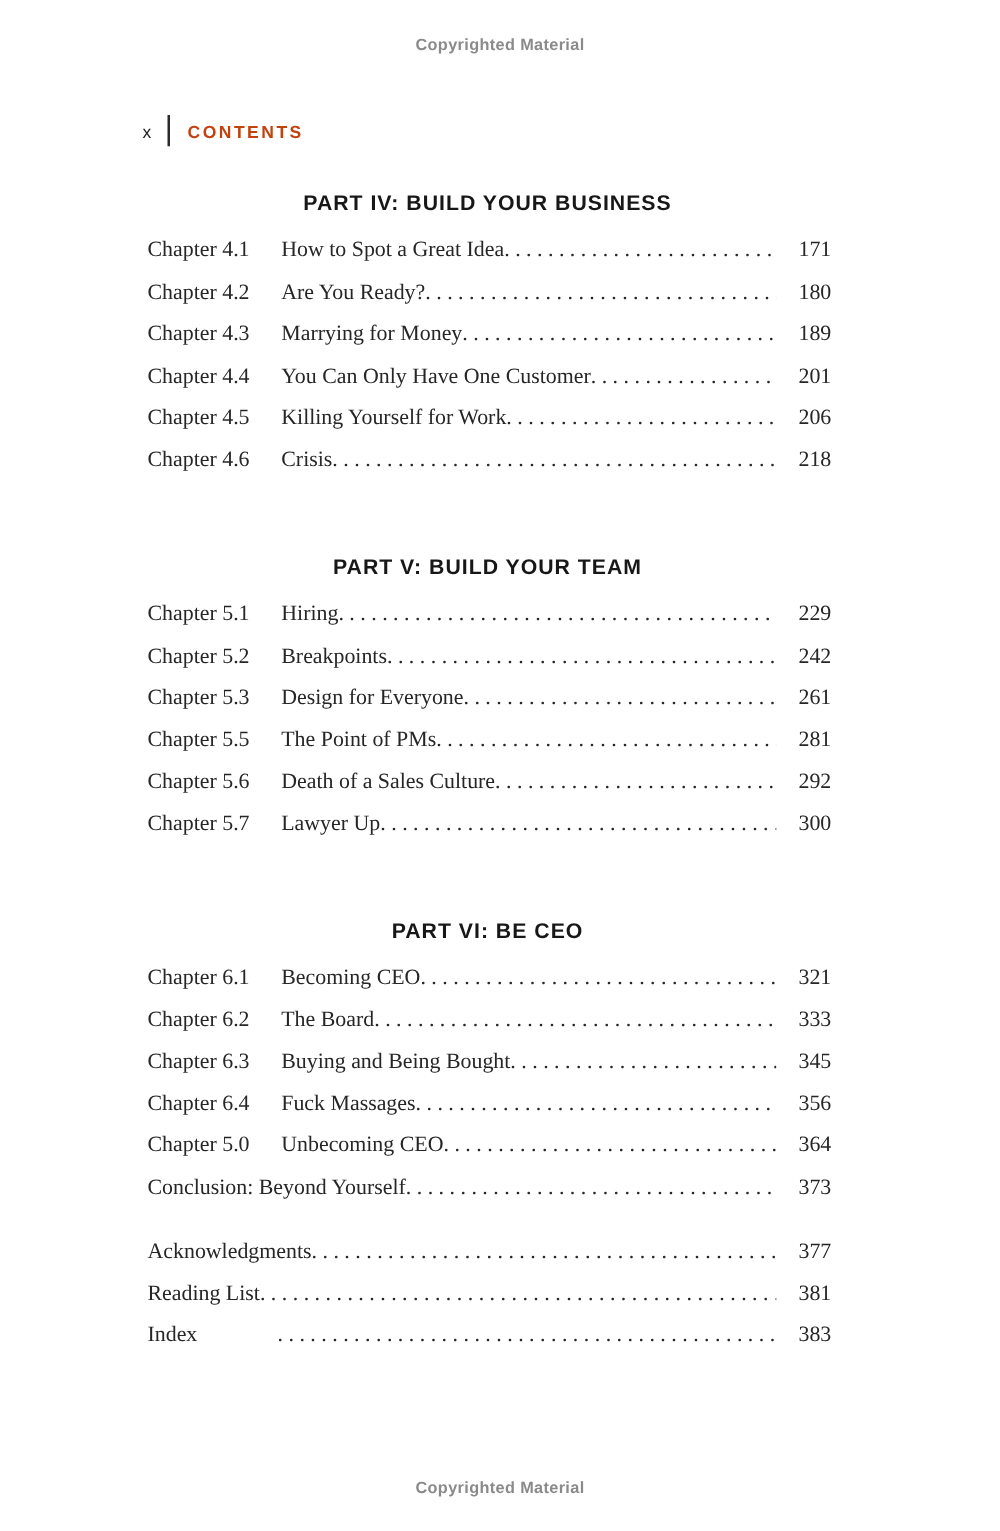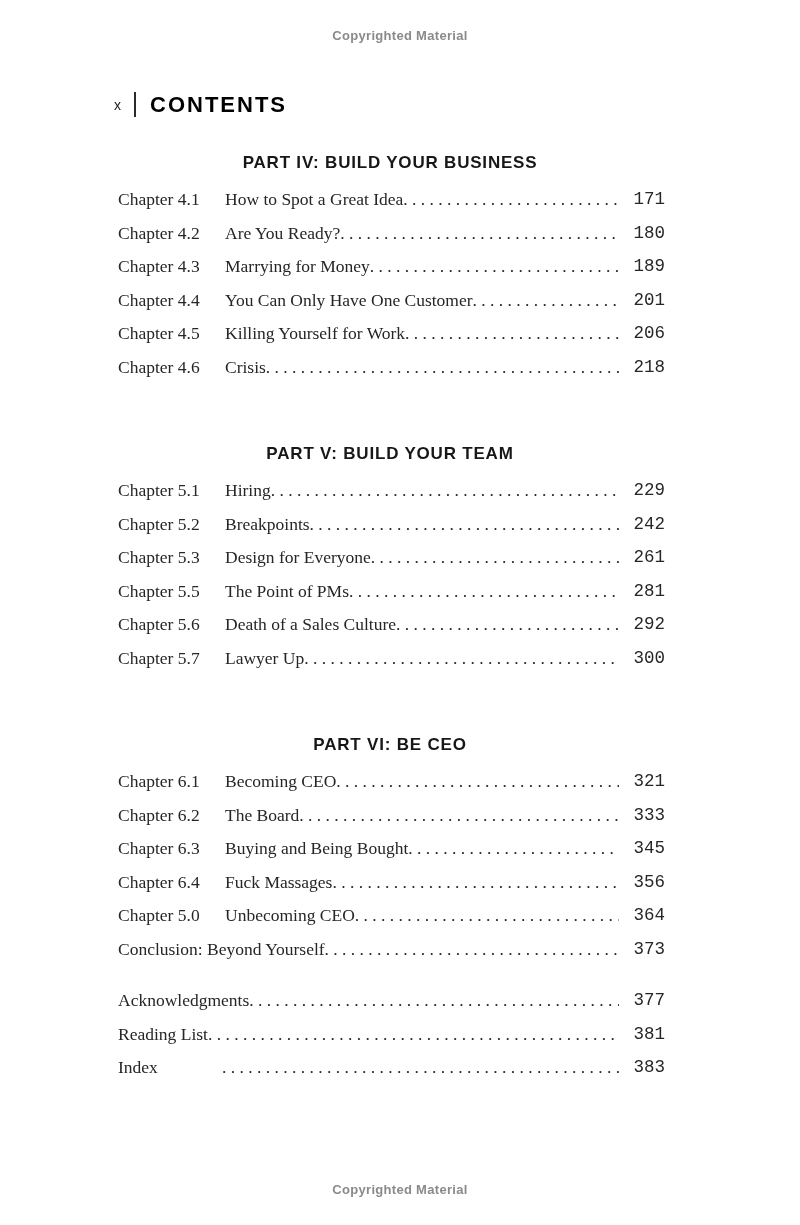--- a/index.html
+++ b/index.html
@@ -43,24 +43,24 @@
     font-weight: normal;
     color: #222;
   }
   .running-head .rule {
     width: 2px;
     height: 25px;
     background: #2a2a2a;
     margin: 0 14px 0 13px;
   }
   .running-head .head-title {
-    font-size: 22px;
+    font-size: 14px;
     font-weight: bold;
     letter-spacing: 2px;
-    color: #000000;
+    color: #c2410c;
   }
 
   
   .toc {
     padding-top: 150px;
     width: 800px;
   }
   h2.part-heading {
     margin: 57px 0 7px 0;
     width: 780px;
@@ -104,21 +104,20 @@
     white-space: nowrap;
   }
   .row .dots::after {
     content: " . . . . . . . . . . . . . . . . . . . . . . . . . . . . . . . . . . . . . . . . . . . . . . . . . . . . . . . . . . . . . . . . . . . . . .";
   }
   .row .pg {
     flex: 0 0 auto;
     min-width: 30px;
     text-align: right;
     margin-left: 14px;
-    font-family: Liberation Mono, monospace;
   }
 </style>
 </head>
 <body>
 
 <div class="copyright top">Copyrighted Material</div>
 
 <div class="running-head">
   <span class="folio">x</span>
   <span class="rule"></span>

